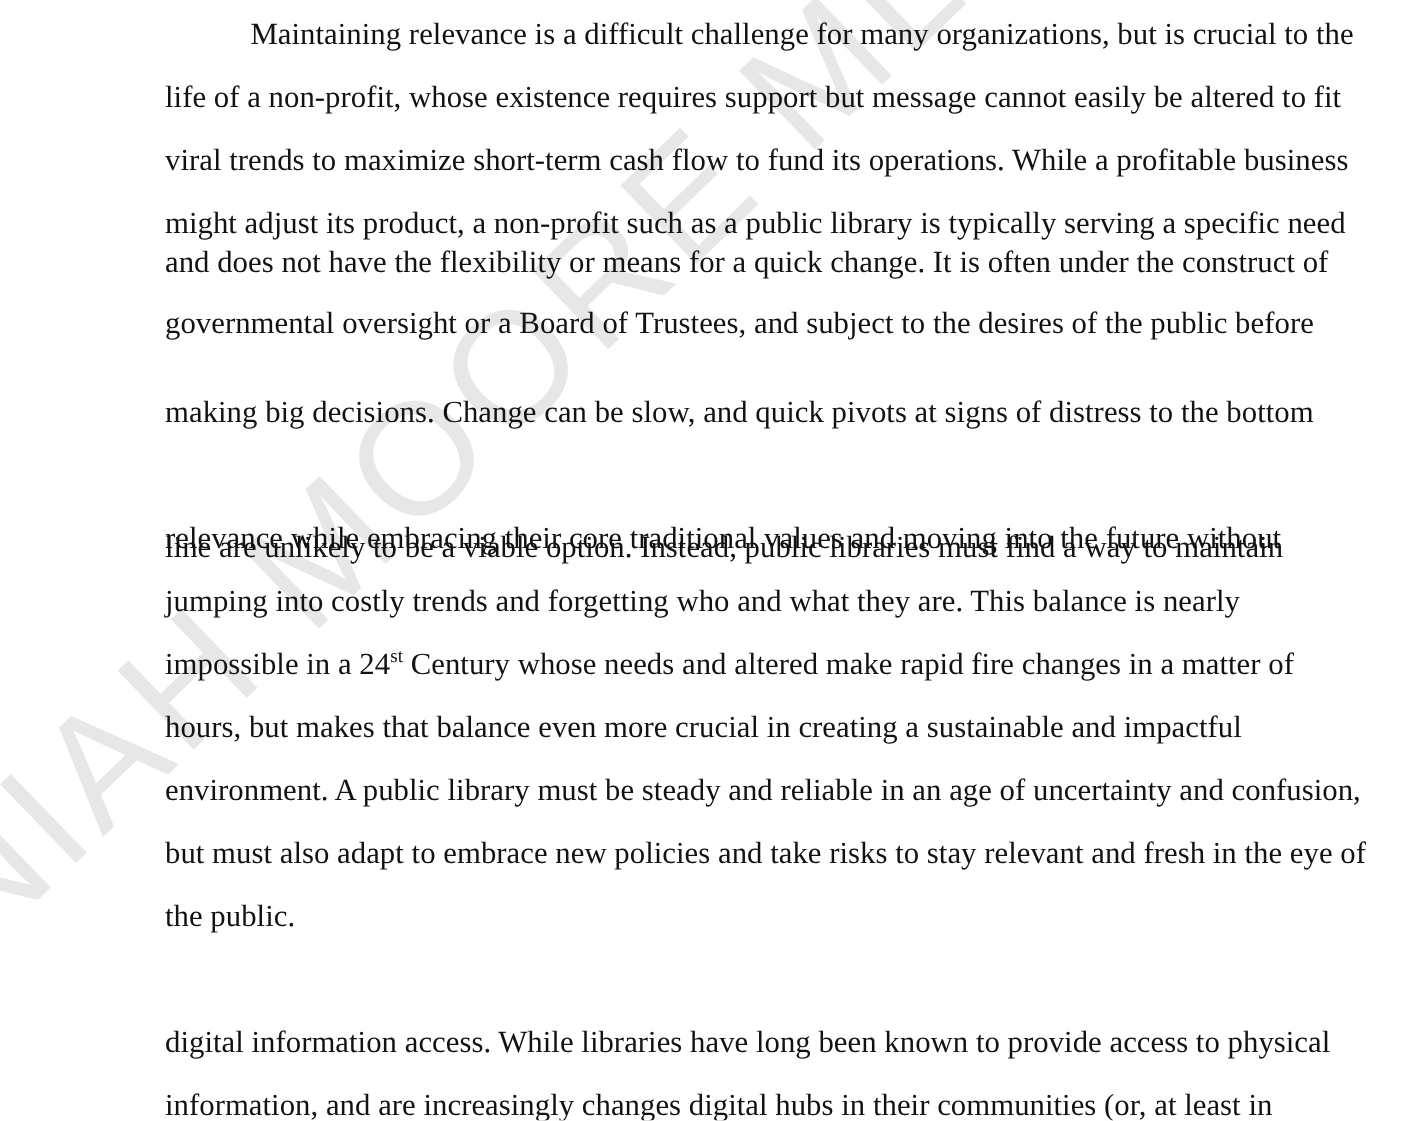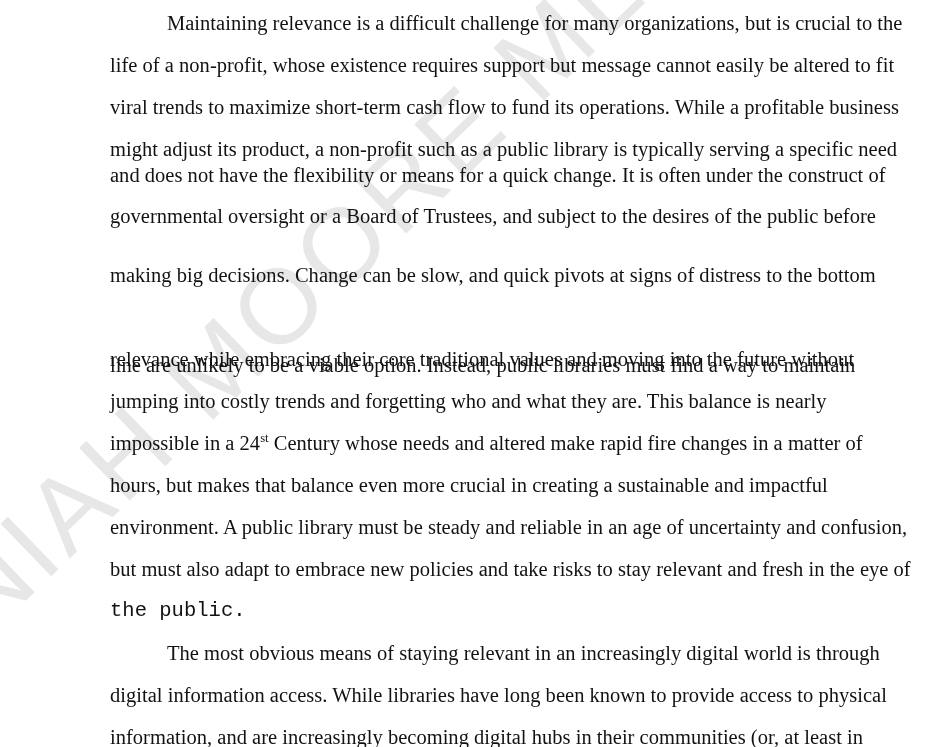--- a/index.html
+++ b/index.html
@@ -88,20 +88,19 @@
     <div class="doc-line" style="top:265px;">making big decisions. Change can be slow, and quick pivots at signs of distress to the bottom</div>
     <div class="doc-line" style="top:307px;margin-top:48px;">line are unlikely to be a viable option. Instead, public libraries must find a way to maintain</div>
     <div class="doc-line" style="top:349px;">relevance while embracing their core traditional values and moving into the future without</div>
     <div class="doc-line" style="top:391px;">jumping into costly trends and forgetting who and what they are. This balance is nearly</div>
 
     <div class="doc-line" style="top:433px;"><span>impossible in a 24</span><span class="sup">st</span><span> Century whose needs and altered make rapid fire changes in a matter of</span></div>
 
     <div class="doc-line" style="top:475px;">hours, but makes that balance even more crucial in creating a sustainable and impactful</div>
     <div class="doc-line" style="top:517px;">environment. A public library must be steady and reliable in an age of uncertainty and confusion,</div>
     <div class="doc-line" style="top:559px;">but must also adapt to embrace new policies and take risks to stay relevant and fresh in the eye of</div>
-    <div class="doc-line" style="top:601px;font-family:Liberation Mono, monospace;">the public.</div>
+    <div class="doc-line" style="top:601px;">the public.</div>
 
-    <div class="doc-line" style="top:643px; text-indent:57px;">The most obvious means of staying relevant in an increasingly digital world is through</div>
     <div class="doc-line" style="top:685px;">digital information access. While libraries have long been known to provide access to physical</div>
-    <div class="doc-line" style="top:727px;">information, and are increasingly becoming digital hubs in their communities (or, at least in</div>
+    <div class="doc-line" style="top:727px;">information, and are increasingly changes digital hubs in their communities (or, at least in</div>
 
   </div>
 </div>
 
 </body></html>

